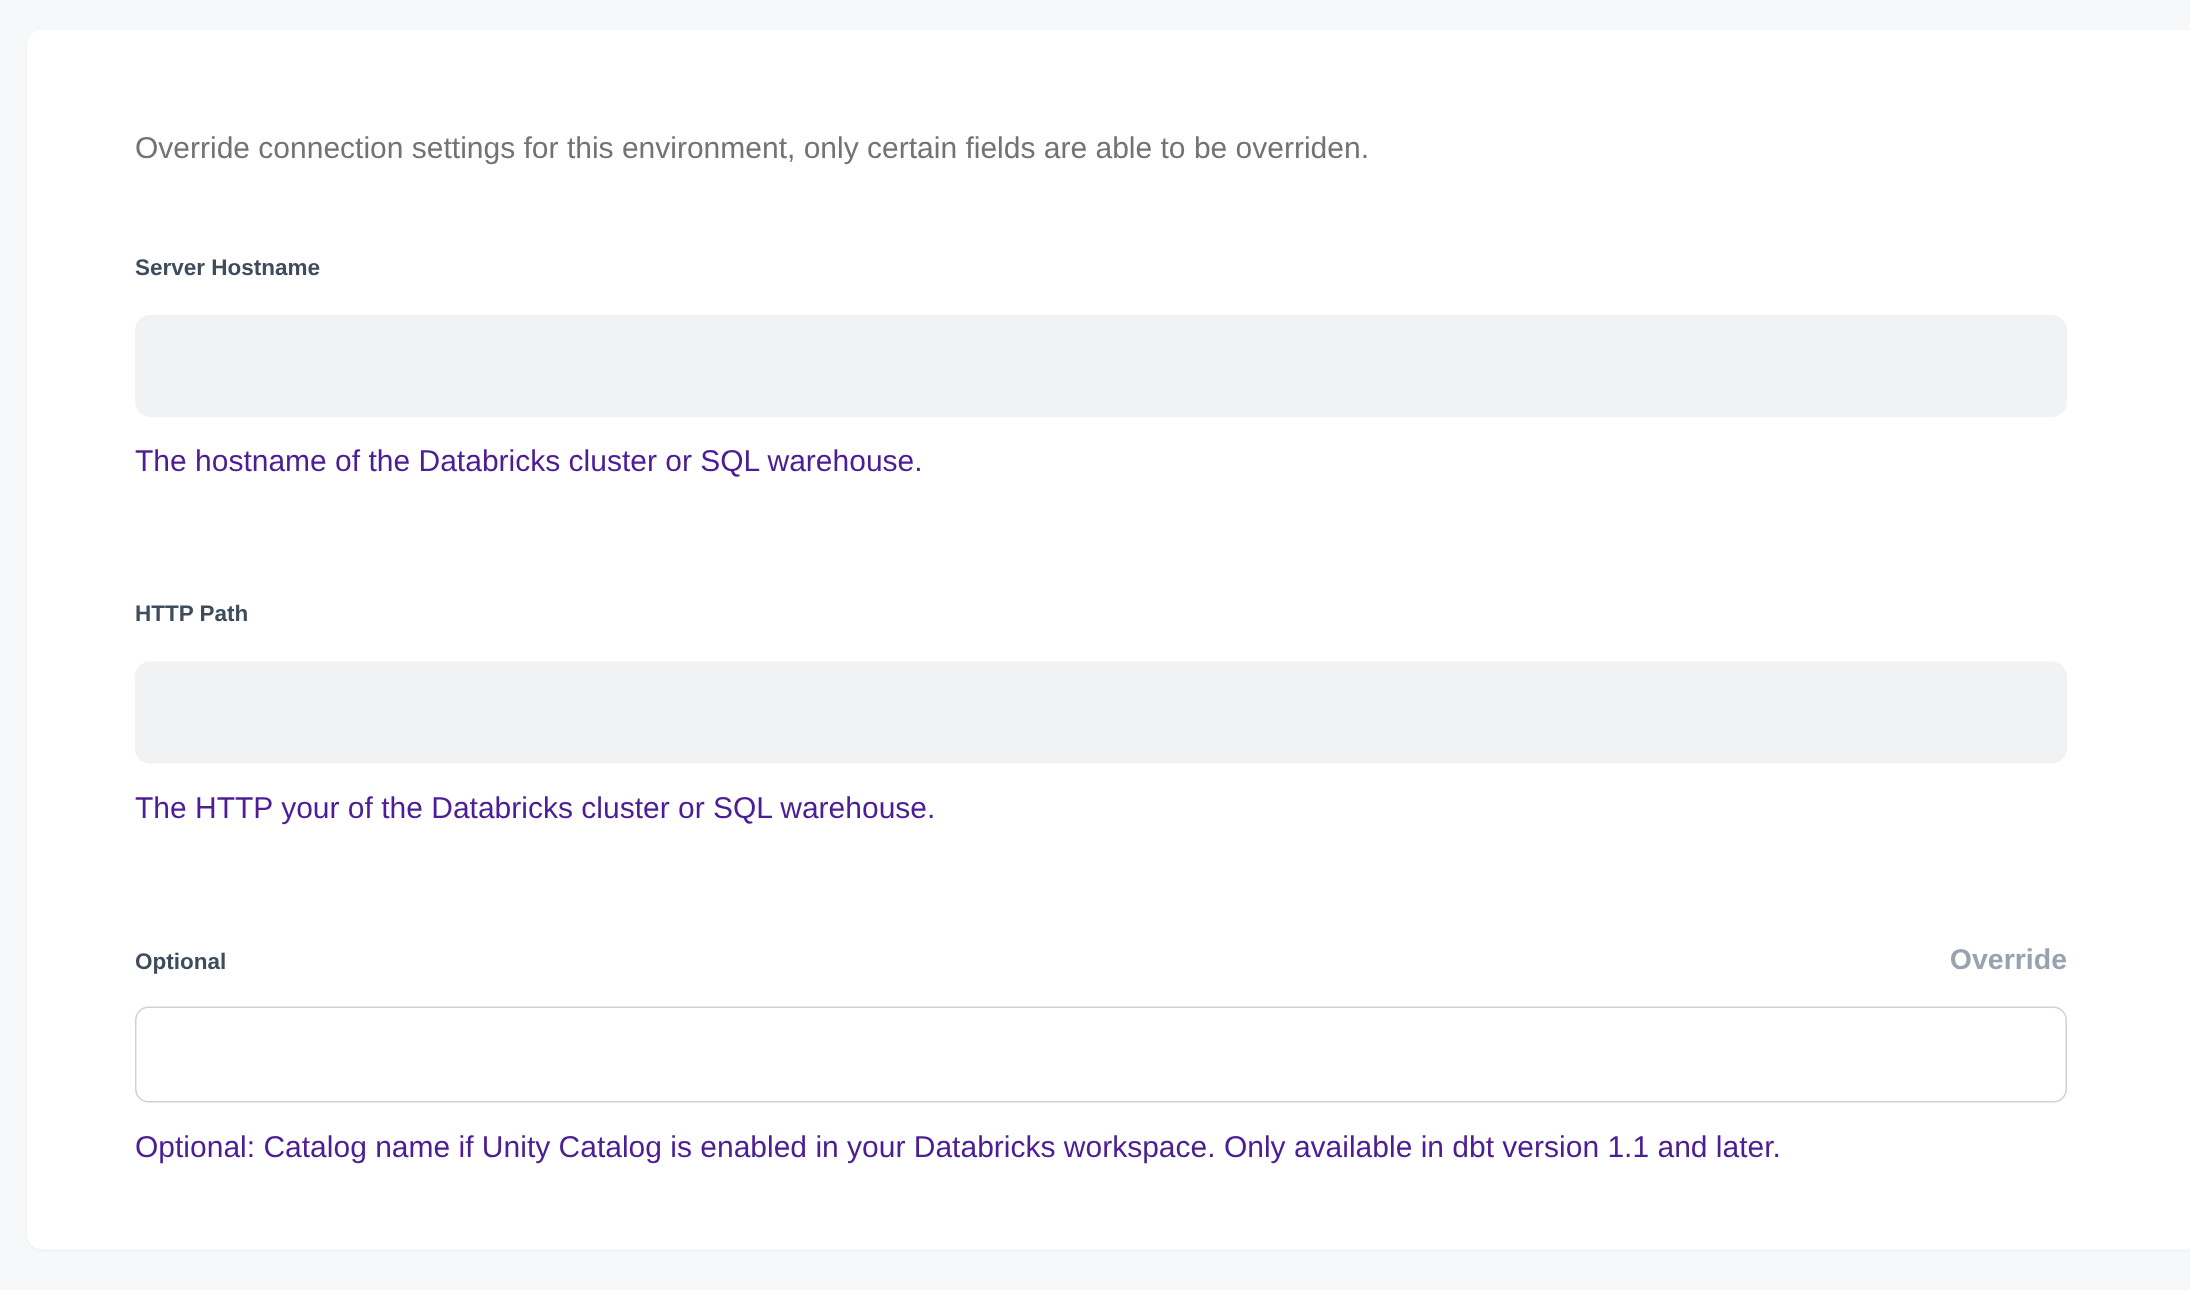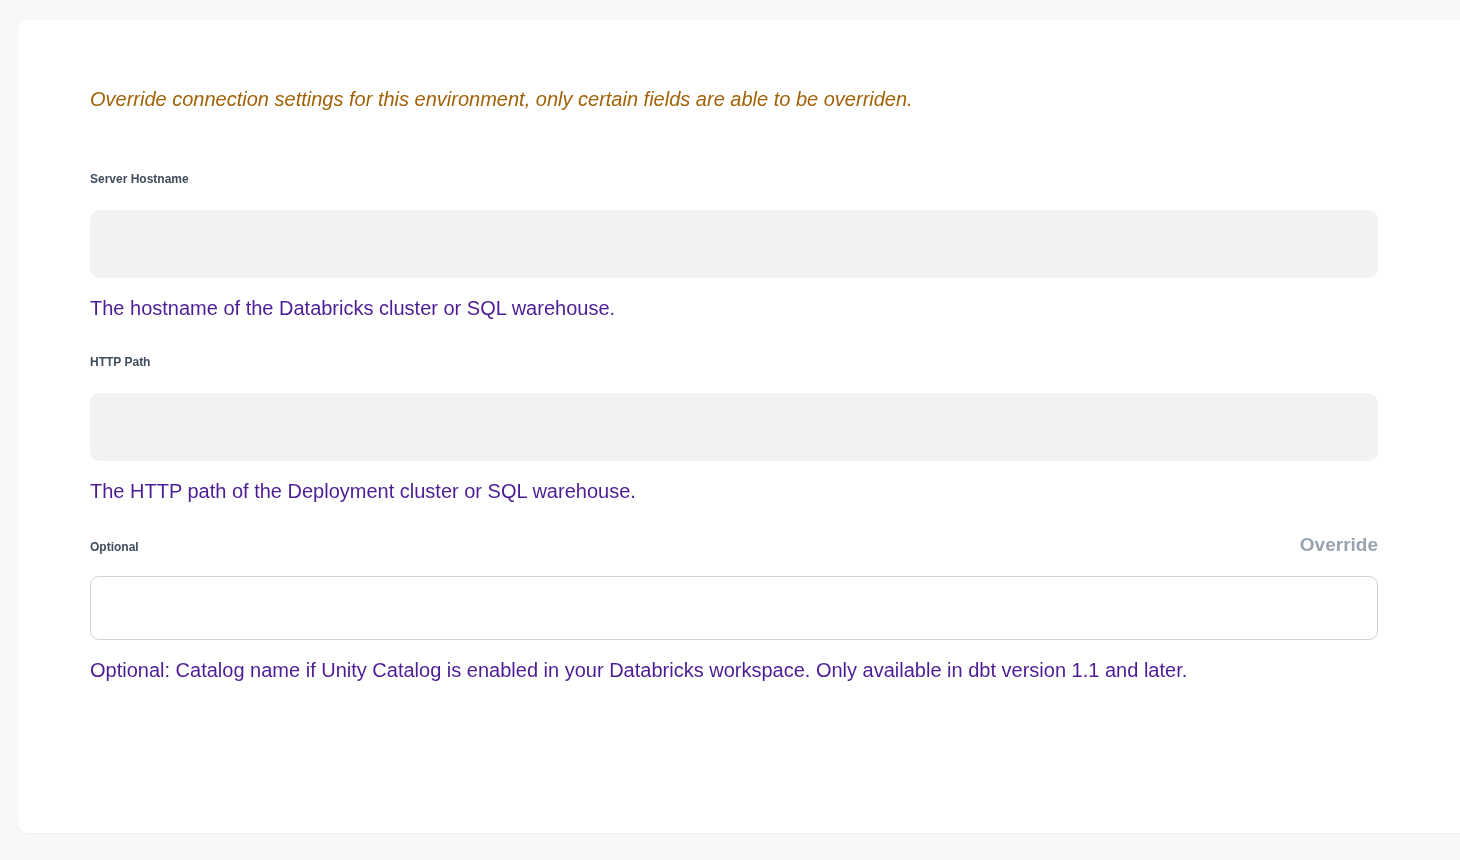--- a/index.html
+++ b/index.html
@@ -40,40 +40,39 @@
     font-weight: 700;
     color: #1e2b3c;
     letter-spacing: -0.2px;
   }
 
   .page-description {
     margin: 24px 0 0 0;
     font-size: 20px;
     line-height: 26px;
     font-weight: 400;
-    color: #a16207;
-    font-style: italic;
+    color: #737373;
   }
 
   .field {
-    margin-top: 30px;
+    margin-top: 78px;
   }
 
   .field:first-of-type {
     margin-top: 56px;
   }
 
   .label-row {
     display: flex;
     align-items: baseline;
     justify-content: space-between;
   }
 
   .field-label {
-    font-size: 12px;
+    font-size: 15px;
     line-height: 22px;
     font-weight: 700;
     color: #3e4c5d;
   }
 
   .optional-badge {
     font-size: 19px;
     line-height: 22px;
     font-weight: 700;
     color: #99a3b0;
@@ -130,21 +129,21 @@
         </div>
         <input class="text-input disabled" type="text" disabled="" placeholder="" style="">
         <p class="field-helper">The hostname of the Databricks cluster or SQL warehouse.</p>
       </div>
 
       <div class="field">
         <div class="label-row">
           <span class="field-label">HTTP Path</span>
         </div>
         <input class="text-input disabled" type="text" disabled="" placeholder="" style="">
-        <p class="field-helper">The HTTP path of the Deployment cluster or SQL warehouse.</p>
+        <p class="field-helper">The HTTP your of the Databricks cluster or SQL warehouse.</p>
       </div>
 
       <div class="field">
         <div class="label-row">
           <span class="field-label">Optional</span>
           <span class="optional-badge">Override</span>
         </div>
         <input class="text-input editable" type="text" placeholder="" style="">
         <p class="field-helper">Optional: Catalog name if Unity Catalog is enabled in your Databricks workspace. Only available in dbt version 1.1 and later.</p>
       </div>

